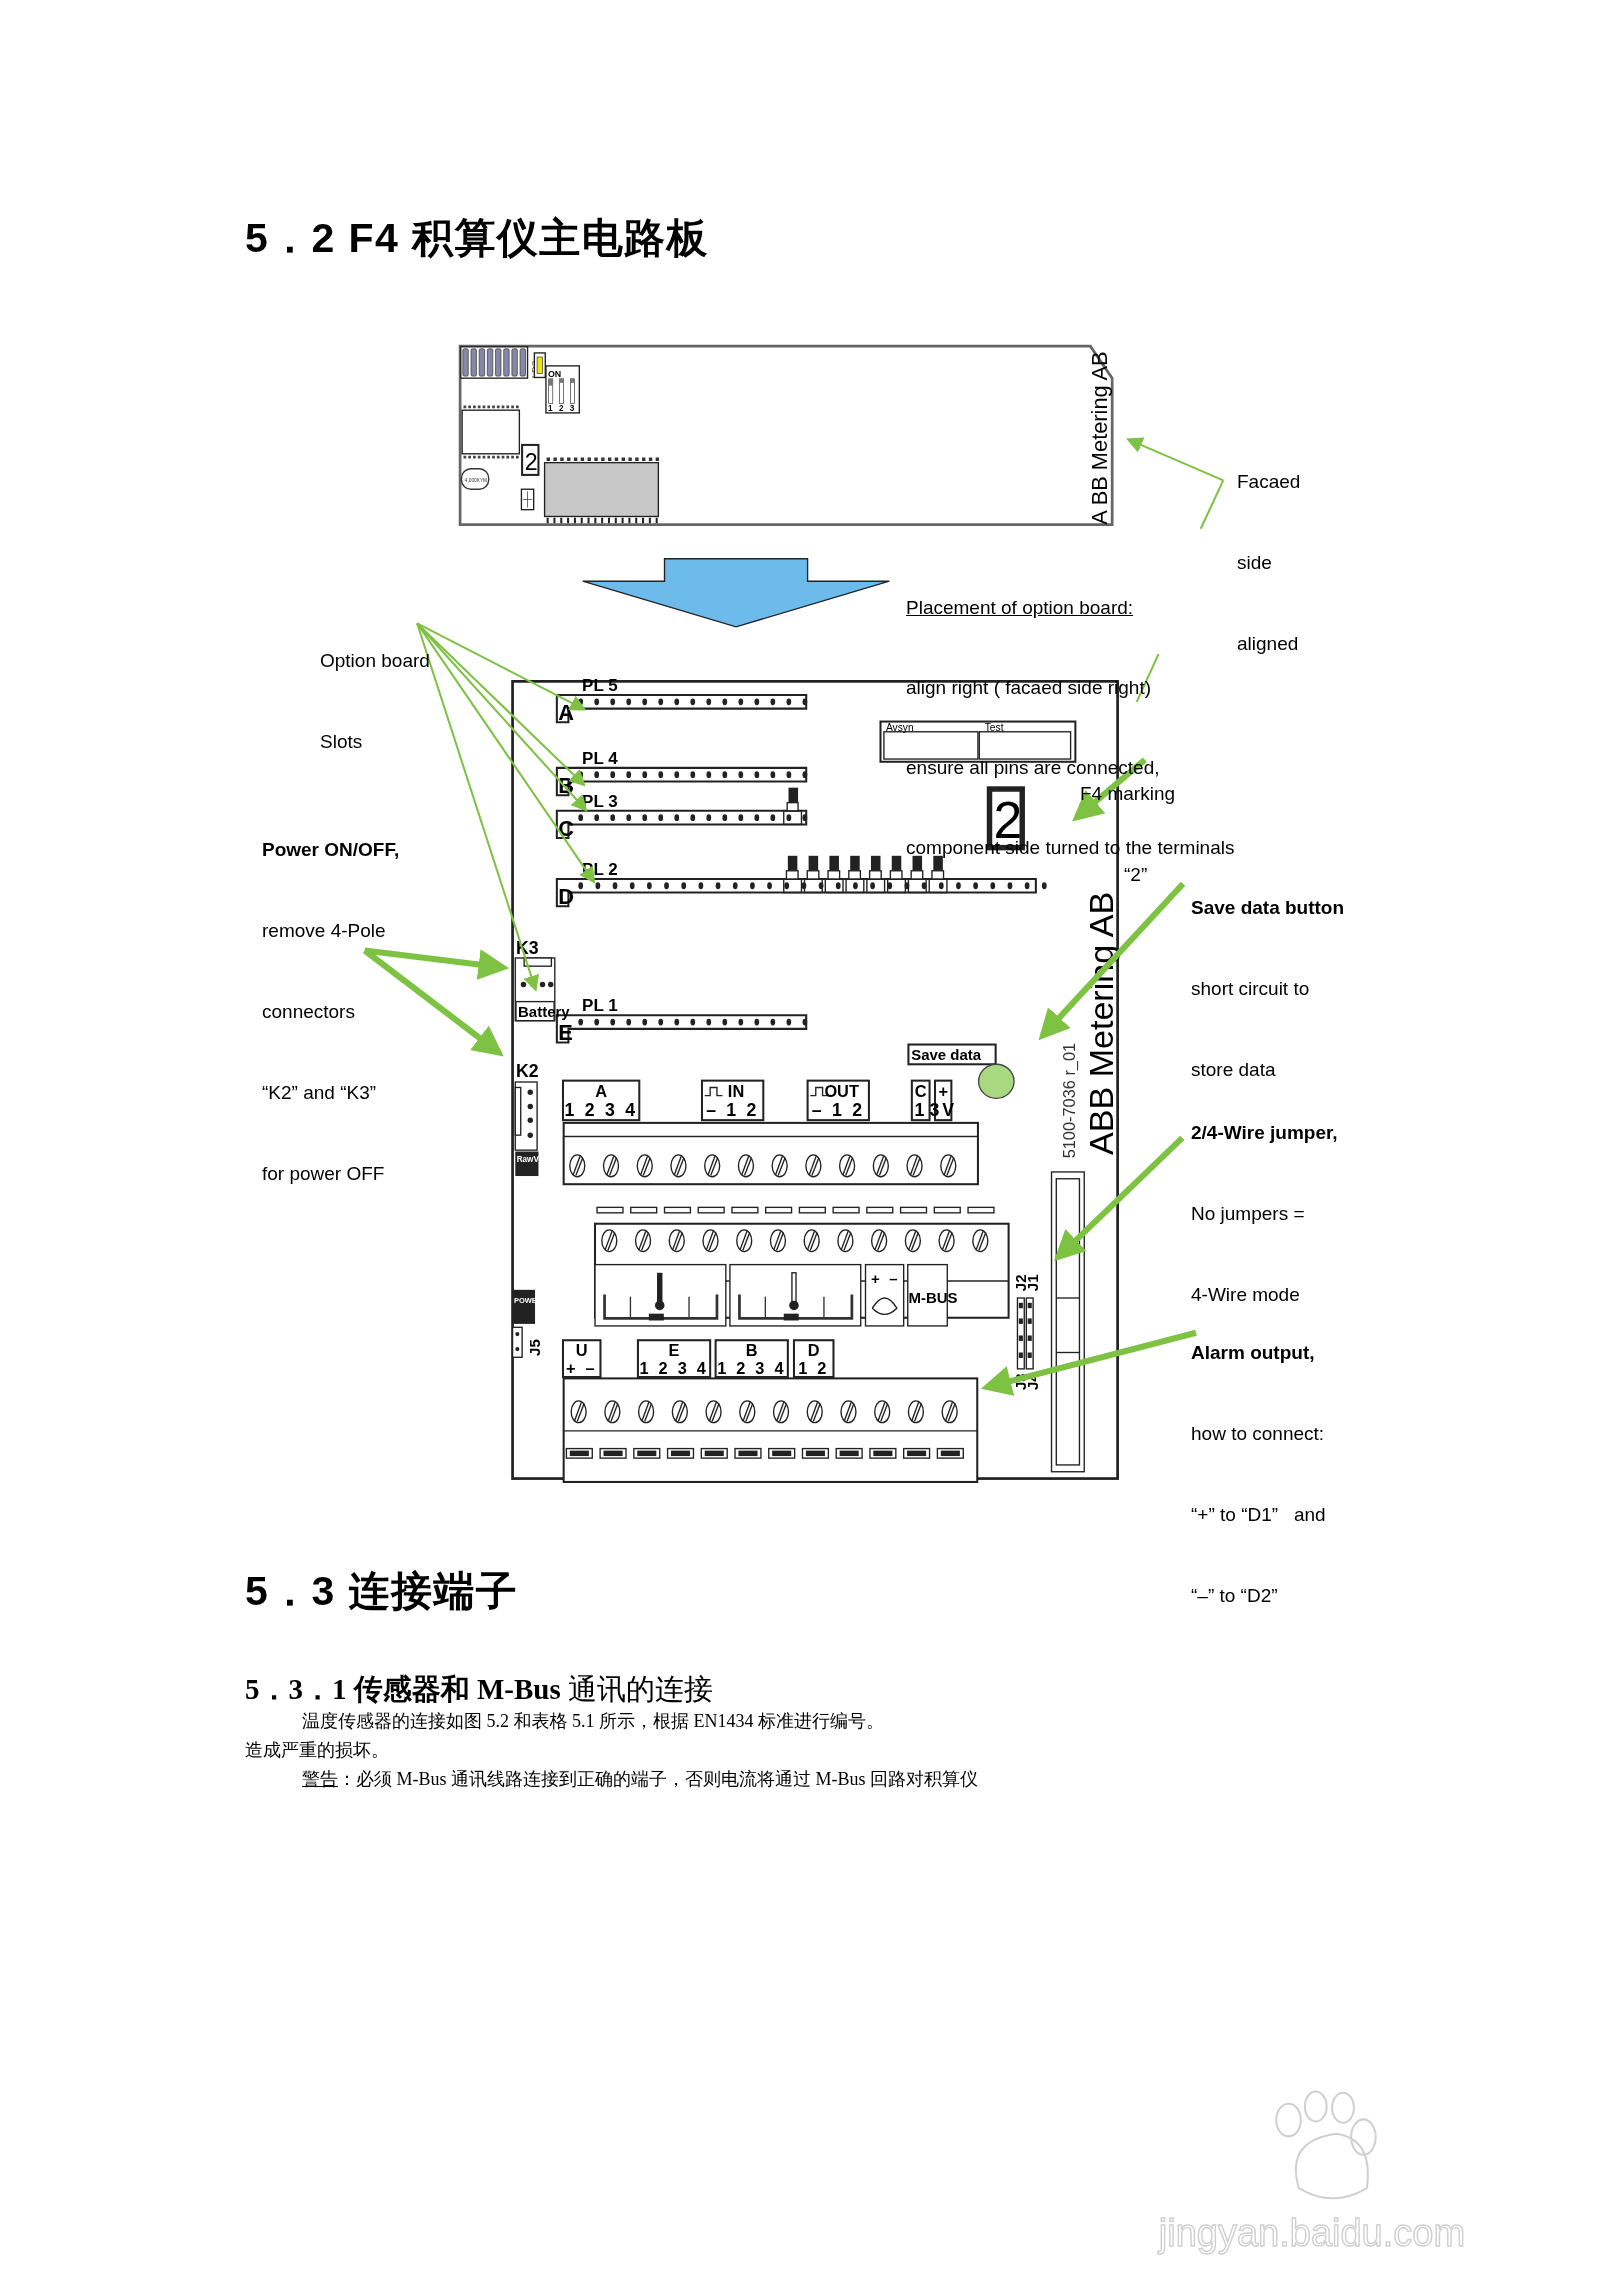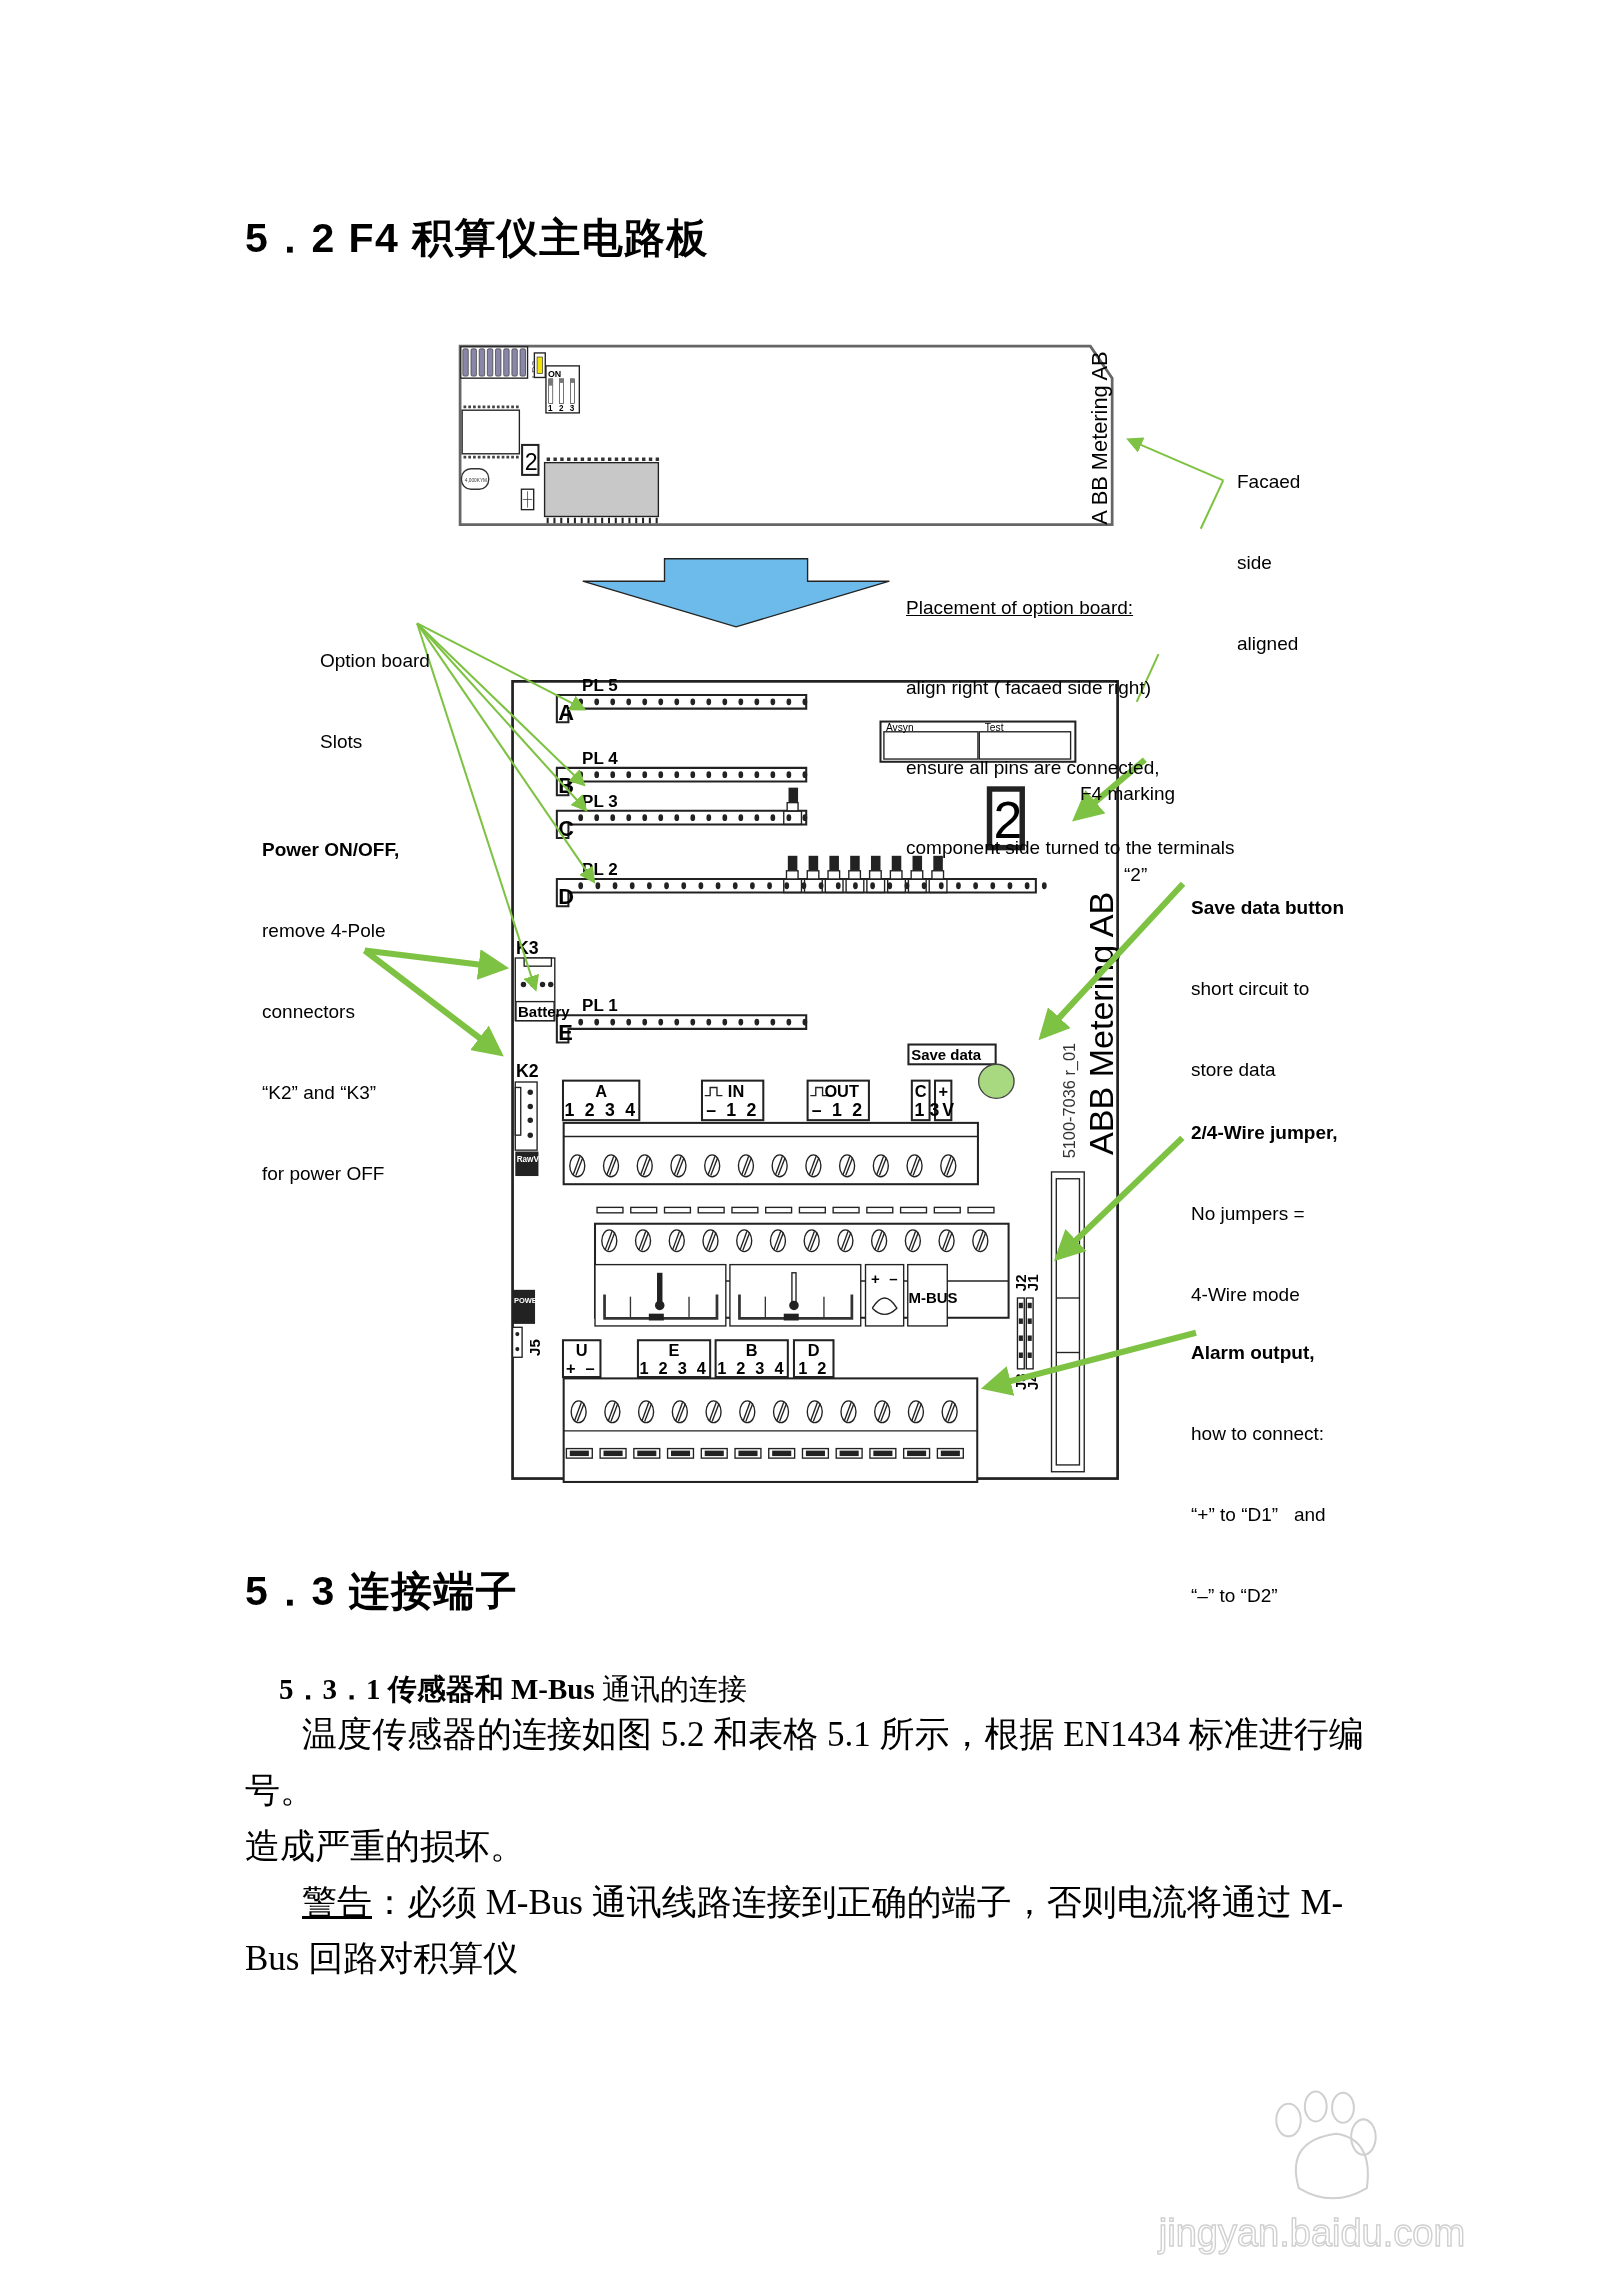--- a/index.html
+++ b/index.html
@@ -1,21 +1,21 @@
 <!DOCTYPE html>
 <html style="font-size:11px"><head>
 <meta charset="utf-8">
 <style>
   html, body { margin: 0; padding: 0; background: #ffffff; }
   body { width: 1622px; height: 2295px; position: relative; overflow: hidden; font-family: "Liberation Sans", sans-serif; color: #000; }
   .abs { position: absolute; }
   .h-section { font-family: "Liberation Sans", sans-serif; font-weight: bold; font-size: 41px; letter-spacing: 1.4px; }
   .h-sub { font-family: "Liberation Serif", serif; font-size: 29px; }
   .h-sub b { font-weight: bold; }
-  .para { font-family: "Liberation Serif", serif; font-size: 35px; line-height: 1.6; }
+  .para { font-family: "Liberation Serif", serif; font-size: 18px; line-height: 1.6; }
   .callout { font-family: "Liberation Sans", sans-serif; font-size: 19px; line-height: 27px; white-space: pre; }
   .callout .bold { font-weight: bold; }
   .callout .title-u { text-decoration: underline; }
   svg text { font-family: "Liberation Sans", sans-serif; }
   .watermark { color: #d8d8d8; }
 </style>
 </head>
 <body>
 
 <div class="abs h-section" style="left:245px; top:211px;">5．2 F4 积算仪主电路板</div>
@@ -708,21 +708,21 @@
 <div class="abs callout" style="left:1191px; top:1285px;">
   <div class="bold">Alarm output,</div>
   <div>how to connect:</div>
   <div>“+” to “D1”   and</div>
   <div>“–” to “D2”</div>
 </div>
 
 <div class="abs h-section" style="left:245px; top:1564px;">5．3  连接端子</div>
 
 <div class="abs h-sub" style="left:245px; top:1670px;">
-  <span style="font-weight:bold;margin-left:34px;">5．3．1 传感器和 </span><b>M-Bus</b><span> 通讯的连接</span>
+  <span style="font-weight:bold;">5．3．1 传感器和 </span><b>M-Bus</b><span> 通讯的连接</span>
 </div>
 
 <div class="abs para" style="left:245px; top:1707px; width:1145px;">
   <div style="text-indent:57px;">温度传感器的连接如图 5.2 和表格 5.1 所示，根据 EN1434 标准进行编号。</div>
   <div>造成严重的损坏。</div>
   <div style="text-indent:57px;"><span style="text-decoration:underline;">警告</span><span>：必须 M-Bus 通讯线路连接到正确的端子，否则电流将通过 M-Bus 回路对积算仪</span></div>
 </div>
 
 <div class="abs watermark" style="left:1152px; top:2086px; width:382px; height:177px;">
   <svg width="382" height="177" style="position:absolute; left:0; top:0;" viewBox="0 0 560 260">

